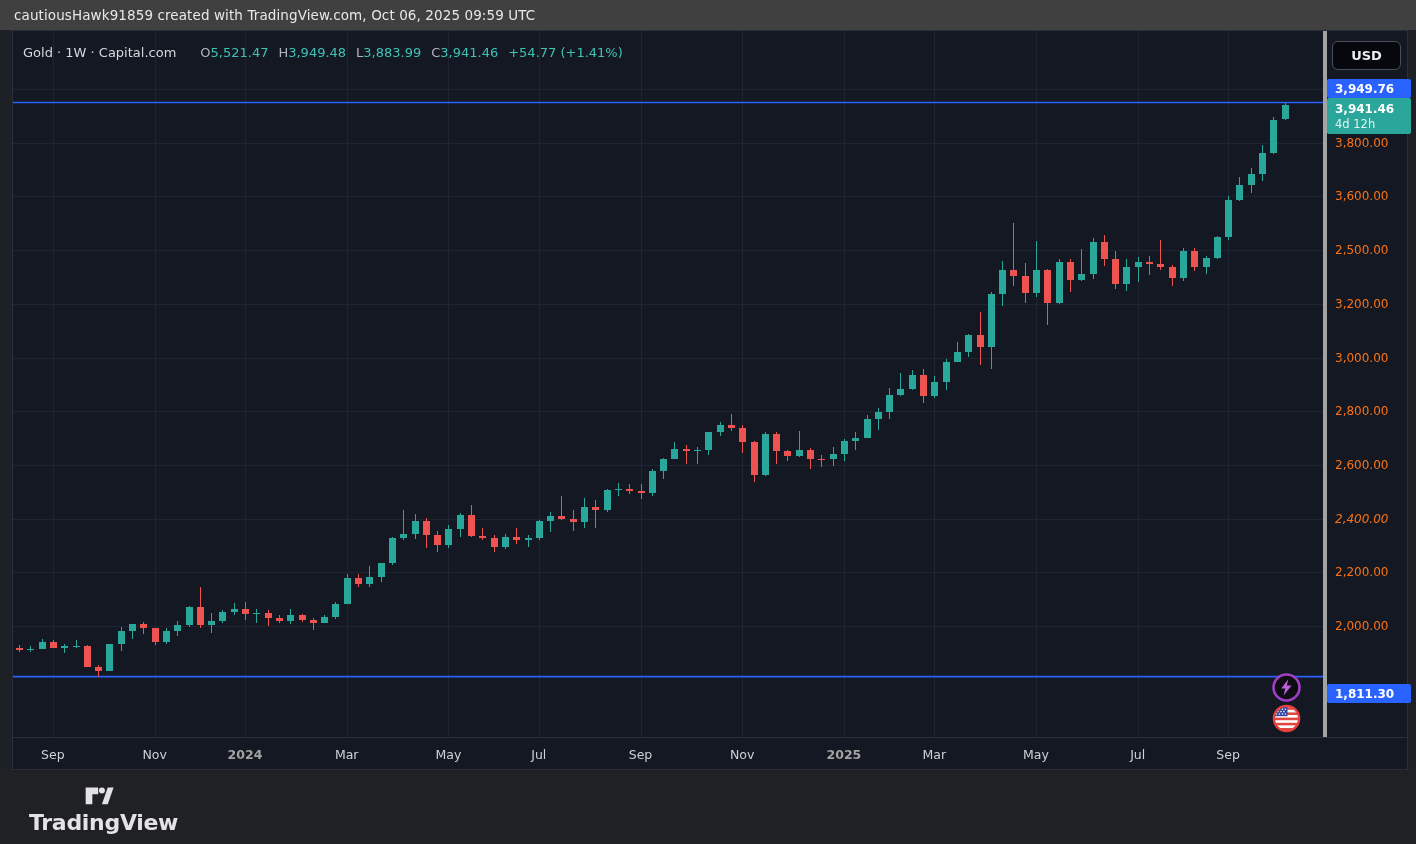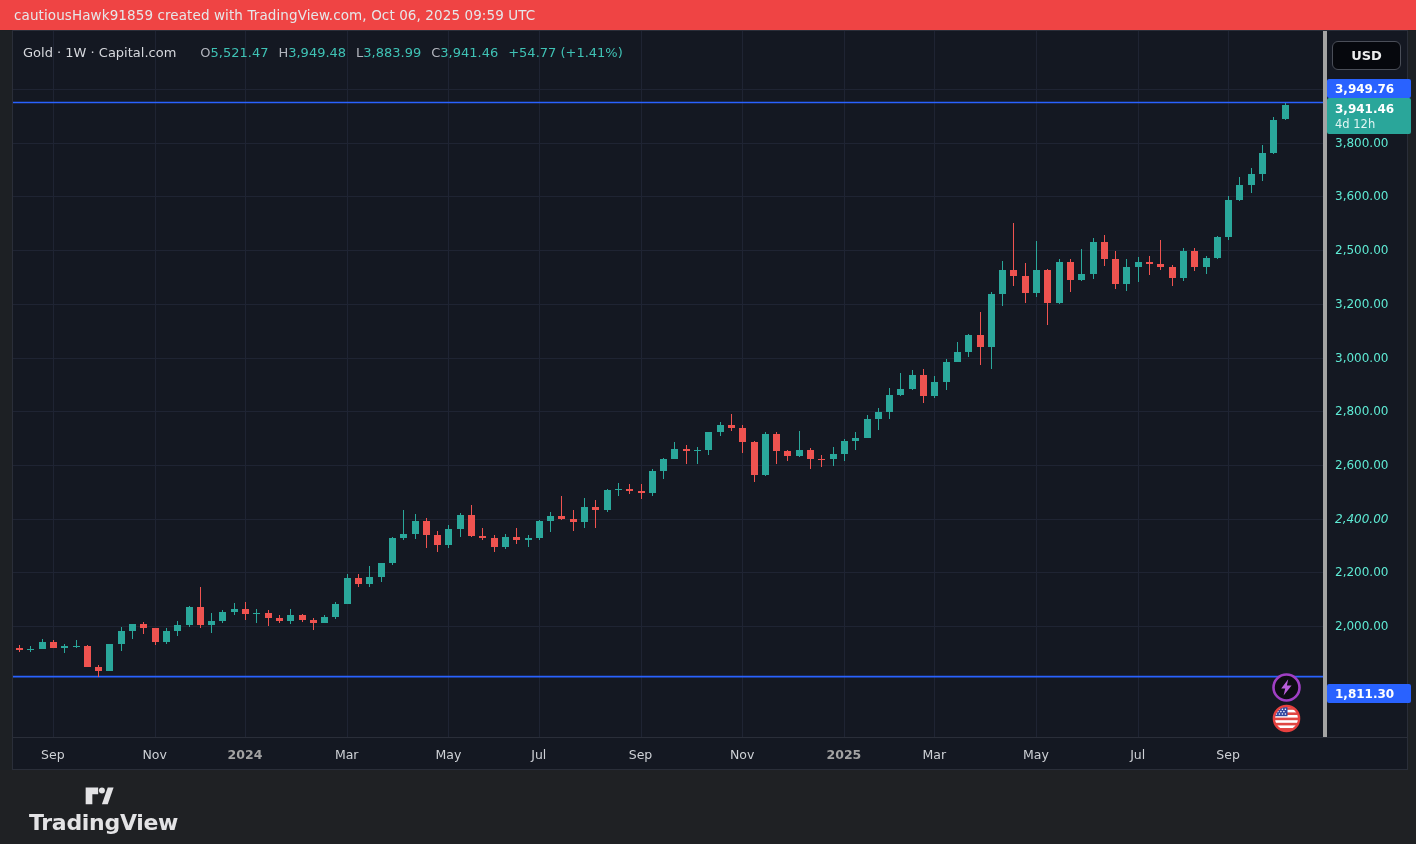--- a/index.html
+++ b/index.html
@@ -2,21 +2,21 @@
 <html><head>
 <meta charset="utf-8">
 <style>
   * { margin:0; padding:0; box-sizing:border-box; }
   html,body { width:1416px; height:844px; background:#1d2024; overflow:hidden;
               font-family:"DejaVu Sans","Liberation Sans",sans-serif; }
   .page { position:relative; width:1416px; height:844px; }
 
   
   .topbar { position:absolute; left:0; top:0; width:1416px; height:30px;
-            background:#ef4444; display:flex; align-items:center; }
+            background:#404040; display:flex; align-items:center; }
   .topbar span { color:#e6e7e9; font-size:13.5px; margin-left:14px; letter-spacing:.1px; }
 
   
   .widget { position:absolute; left:12px; top:30px; width:1396px; height:740px;
             background:#141822; border:1px solid #2a2e39; }
   #plot { position:absolute; left:0; top:0; display:block; }
 
   
   .legend { position:absolute; left:10px; top:14px; display:flex; align-items:center;
             font-size:13px; white-space:nowrap; z-index:5; }
@@ -26,21 +26,21 @@
   .legend .chg { color:#3fc2b5; margin-left:10px; }
 
   
   .paxis { position:absolute; left:1310px; top:0; width:84px; height:706px;
            border-left:4px solid #a3a3a3; background:#141822; z-index:4; }
   .usd-btn { position:absolute; left:5px; top:10px; width:69px; height:29px;
              background:#06080d; border:1px solid #4a4e58; border-radius:6px;
              color:#eceded; font-size:13px; font-weight:600; text-align:center;
              font-family:"DejaVu Sans",sans-serif; cursor:pointer; }
   .ptick { position:absolute; left:8px; transform:translateY(-50%);
-           color:#5eead4; font-size:12px; white-space:nowrap; }
+           color:#f97316; font-size:12px; white-space:nowrap; }
   .plabel { position:absolute; left:0; width:84px; color:#fff; font-size:12px;
             font-weight:700; padding-left:8px; display:flex; align-items:center; }
   .plabel.blue { background:#2962ff; height:19px; border-radius:2px; }
   .plabel.green { background:#2aa69a; border-radius:2px; flex-direction:column;
                   align-items:flex-start; justify-content:center; height:36px; }
   .plabel.green .cd { font-weight:400; font-size:11.5px; color:#e2f6f3; margin-top:1px; }
 
   
   .taxis { position:absolute; left:0; top:706px; width:1394px; height:32px;
            border-top:1px solid #2a2e39; background:#141822; }

